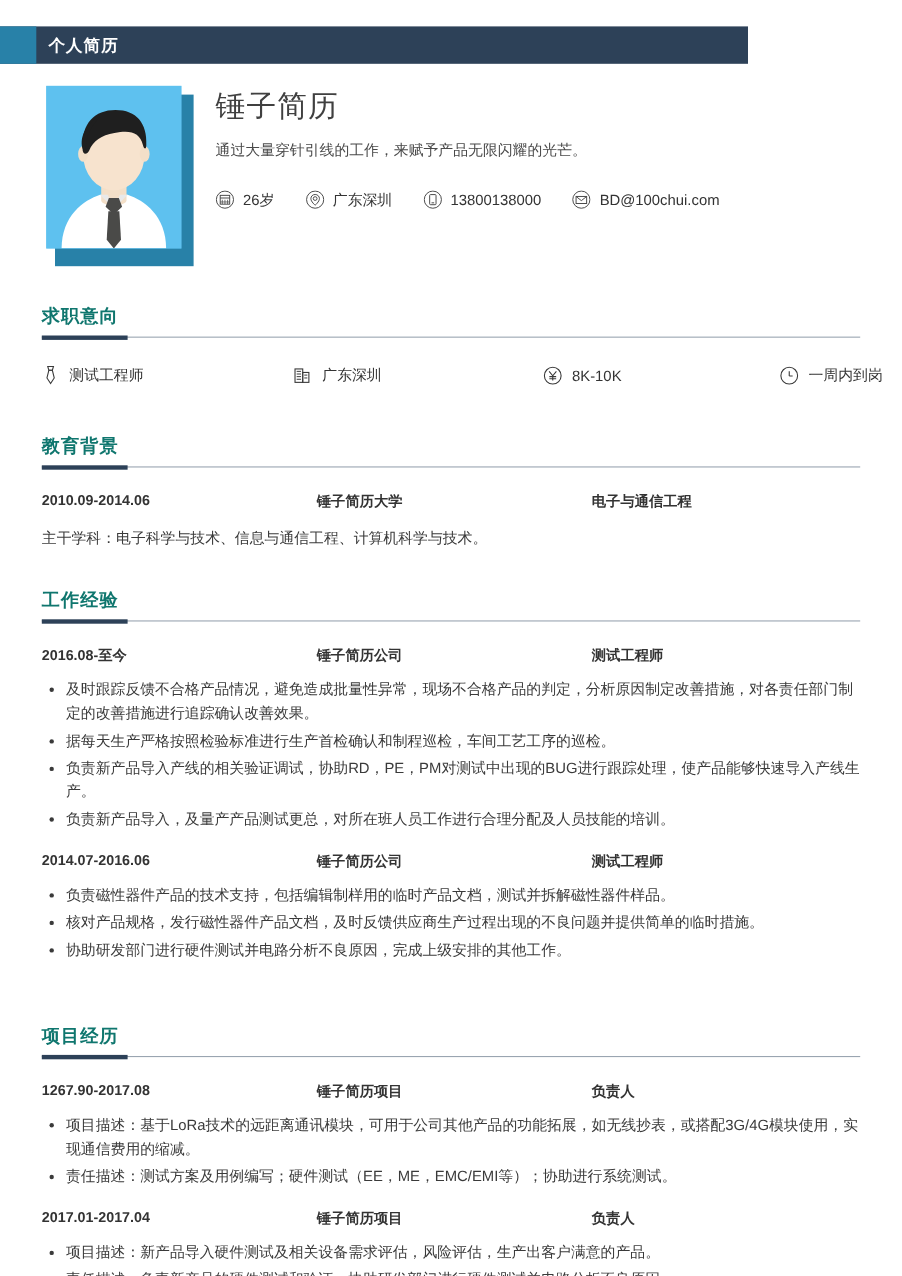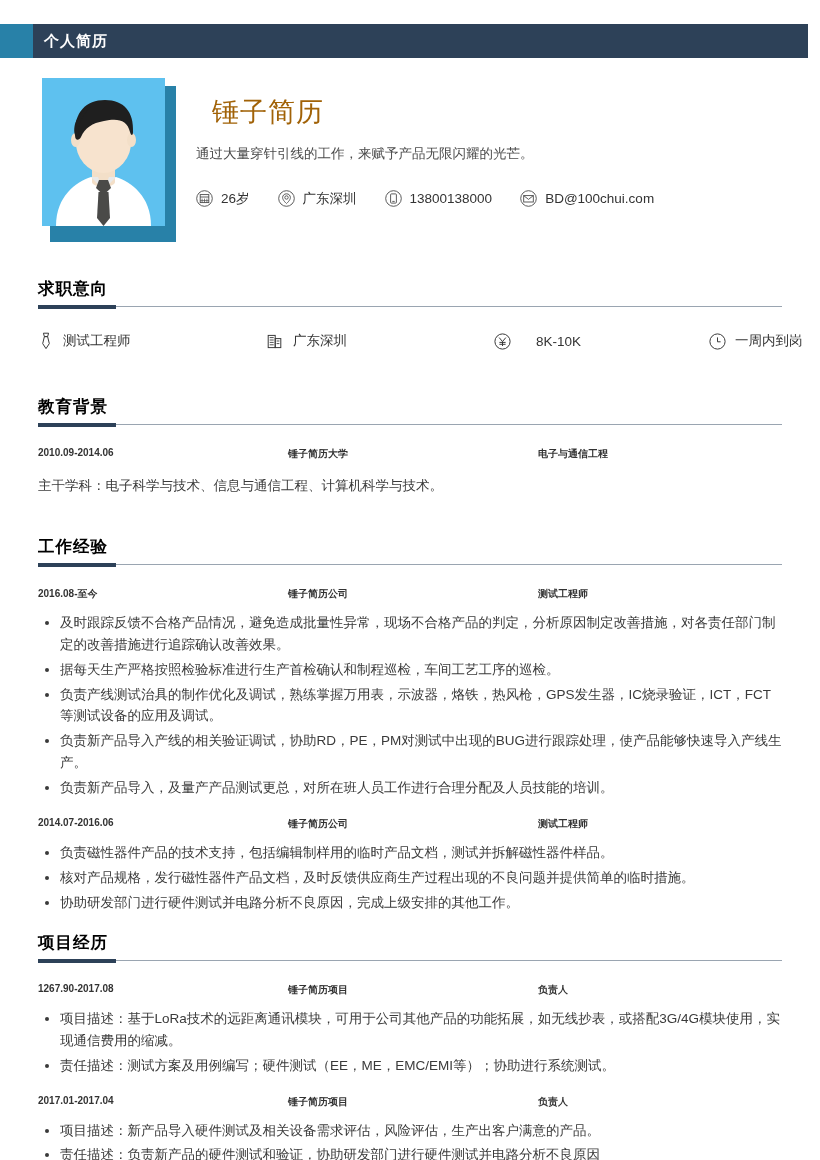--- a/index.html
+++ b/index.html
@@ -14,21 +14,21 @@
     font-family: "Liberation Sans", "DejaVu Sans", sans-serif;
     color: #3a3a3a;
     -webkit-font-smoothing: antialiased;
   }
 
   
   .top-bar {
     position: absolute;
     left: 0;
     top: 24px;
-    width: 808px;
+    width: 680px;
     height: 34px;
     background: #2d4158;
     display: flex;
     align-items: center;
     font-family: Liberation Mono, monospace;
   }
   .top-bar-accent {
     width: 33px;
     height: 34px;
     background: #2881a8;
@@ -77,24 +77,24 @@
   .photo svg { display: block; }
 
   .profile-info {
     position: absolute;
     left: 196px;
     top: 24px;
     width: 600px;
   }
   .p-name {
     font-size: 27px;
-    color: #a16207;
+    color: #404040;
     font-weight: normal;
     line-height: 1.1;
-    margin: 16px;
+    margin: 0;
     letter-spacing: 1px;
   }
   .p-tagline {
     font-size: 13.5px;
     color: #4a4a4a;
     margin-top: 15px;
     line-height: 1.5;
   }
   .p-contacts {
     margin-top: 26px;
@@ -122,21 +122,21 @@
     left: 38px;
     width: 744px;
   }
   .sec-head {
     position: relative;
     height: 33px;
   }
   .sec-title {
     font-size: 16.5px;
     font-weight: bold;
-    color: #000000;
+    color: #0f766e;
     letter-spacing: 1px;
     line-height: 20px;
     display: inline-block;
     text-align: center;
   }
   .sec-rule {
     position: absolute;
     left: 0;
     bottom: 4px;
     width: 744px;
@@ -159,31 +159,31 @@
     margin-top: 21px;
   }
   .intent-item {
     display: flex;
     align-items: center;
     font-size: 13.5px;
     color: #333;
     width: 228px;
     flex: 0 0 auto;
   }
-  .intent-item.narrow { width: 215px; gap: 16px; }
+  .intent-item.narrow { width: 215px; }
   .intent-item .ico {
     margin-right: 9px;
     display: inline-flex;
     align-items: center;
   }
 
   
   .entry-head {
     display: flex;
-    font-size: 10px;
+    font-size: 13px;
     font-weight: bold;
     color: #333;
     margin-top: 18px;
   }
   .eh-date  { width: 250px; flex: 0 0 auto; }
   .eh-org   { width: 250px; flex: 0 0 auto; }
   .eh-role  { flex: 1 1 auto; }
 
   .plain-line {
     font-size: 13.5px;
@@ -400,21 +400,20 @@
   </div>
 
   <div class="entry-head">
     <div class="eh-date">2016.08-至今</div>
     <div class="eh-org">锤子简历公司</div>
     <div class="eh-role">测试工程师</div>
   </div>
   <ul class="bullets">
     <li>及时跟踪反馈不合格产品情况，避免造成批量性异常，现场不合格产品的判定，分析原因制定改善措施，对各责任部门制定的改善措施进行追踪确认改善效果。</li>
     <li>据每天生产严格按照检验标准进行生产首检确认和制程巡检，车间工艺工序的巡检。</li>
-    <li>负责产线测试治具的制作优化及调试，熟练掌握万用表，示波器，烙铁，热风枪，GPS发生器，IC烧录验证，ICT，FCT等测试设备的应用及调试。</li>
     <li>负责新产品导入产线的相关验证调试，协助RD，PE，PM对测试中出现的BUG进行跟踪处理，使产品能够快速导入产线生产。</li>
     <li>负责新产品导入，及量产产品测试更总，对所在班人员工作进行合理分配及人员技能的培训。</li>
   </ul>
 
   <div class="entry-head">
     <div class="eh-date">2014.07-2016.06</div>
     <div class="eh-org">锤子简历公司</div>
     <div class="eh-role">测试工程师</div>
   </div>
   <ul class="bullets">

